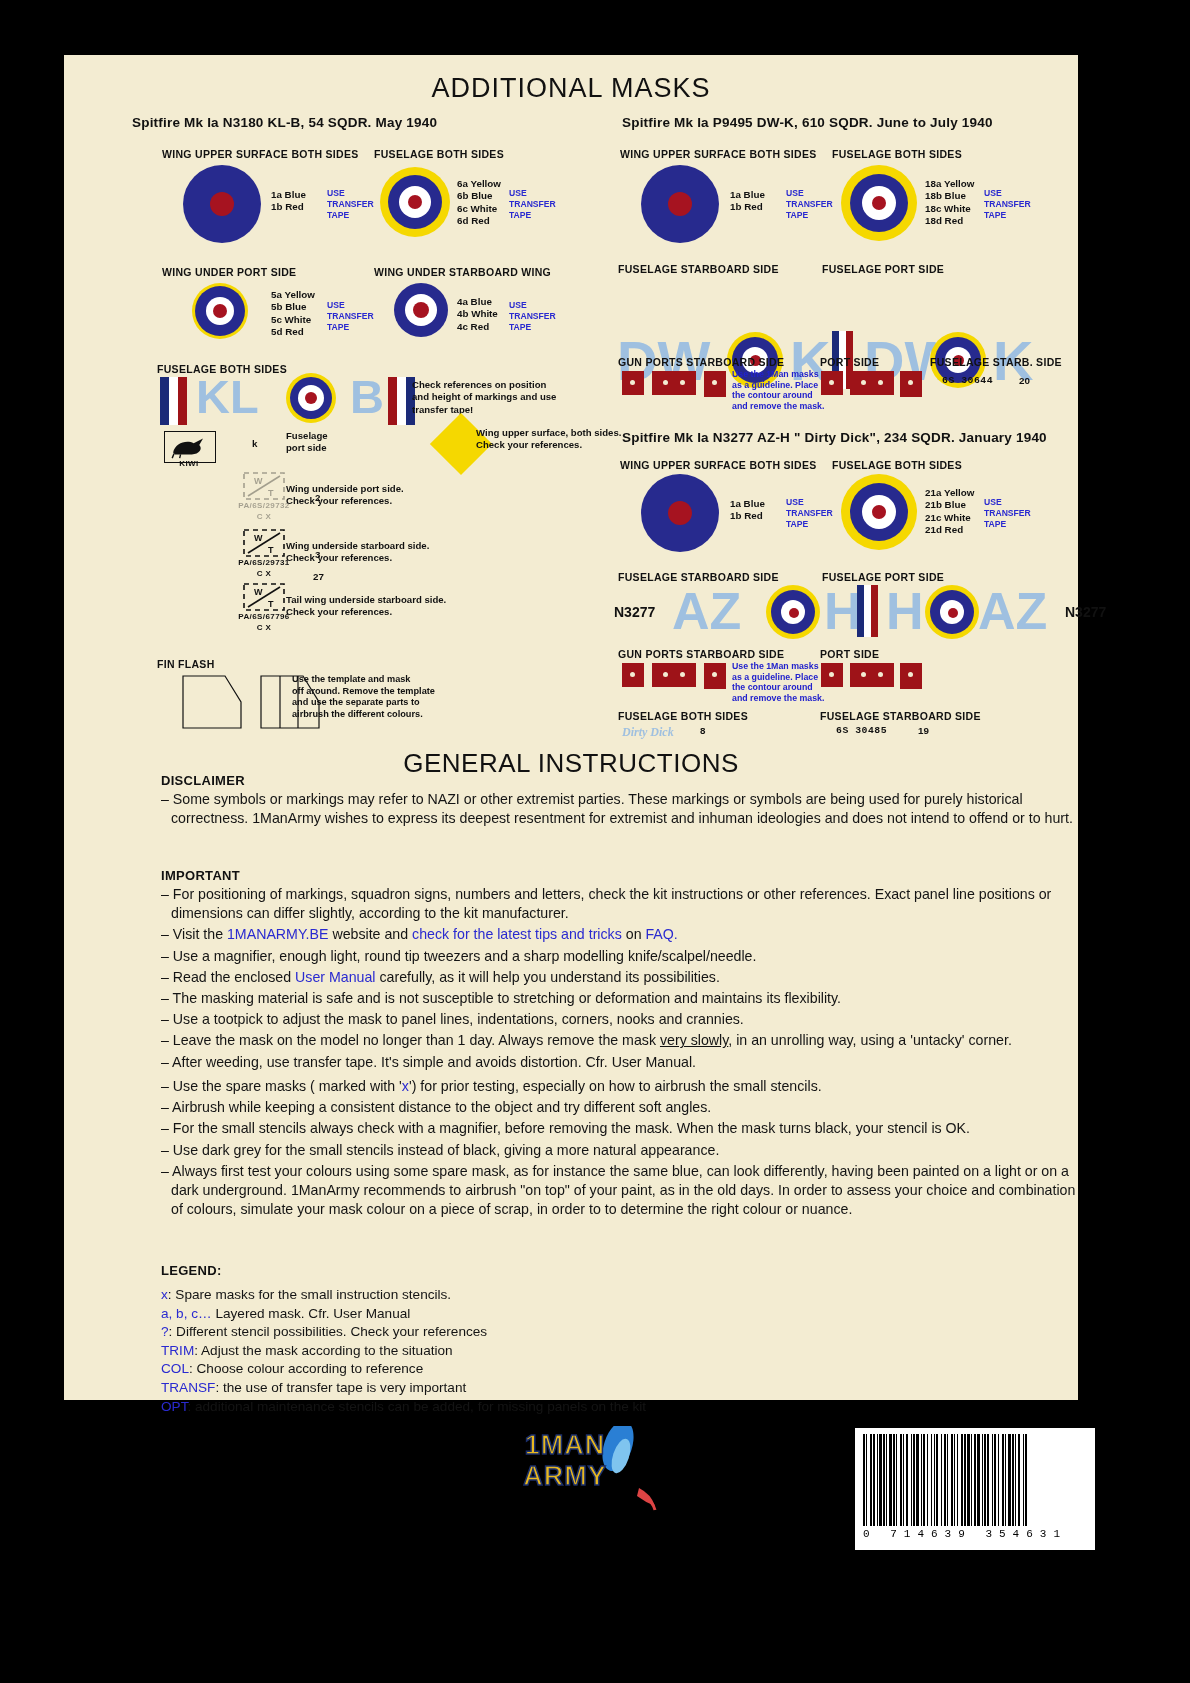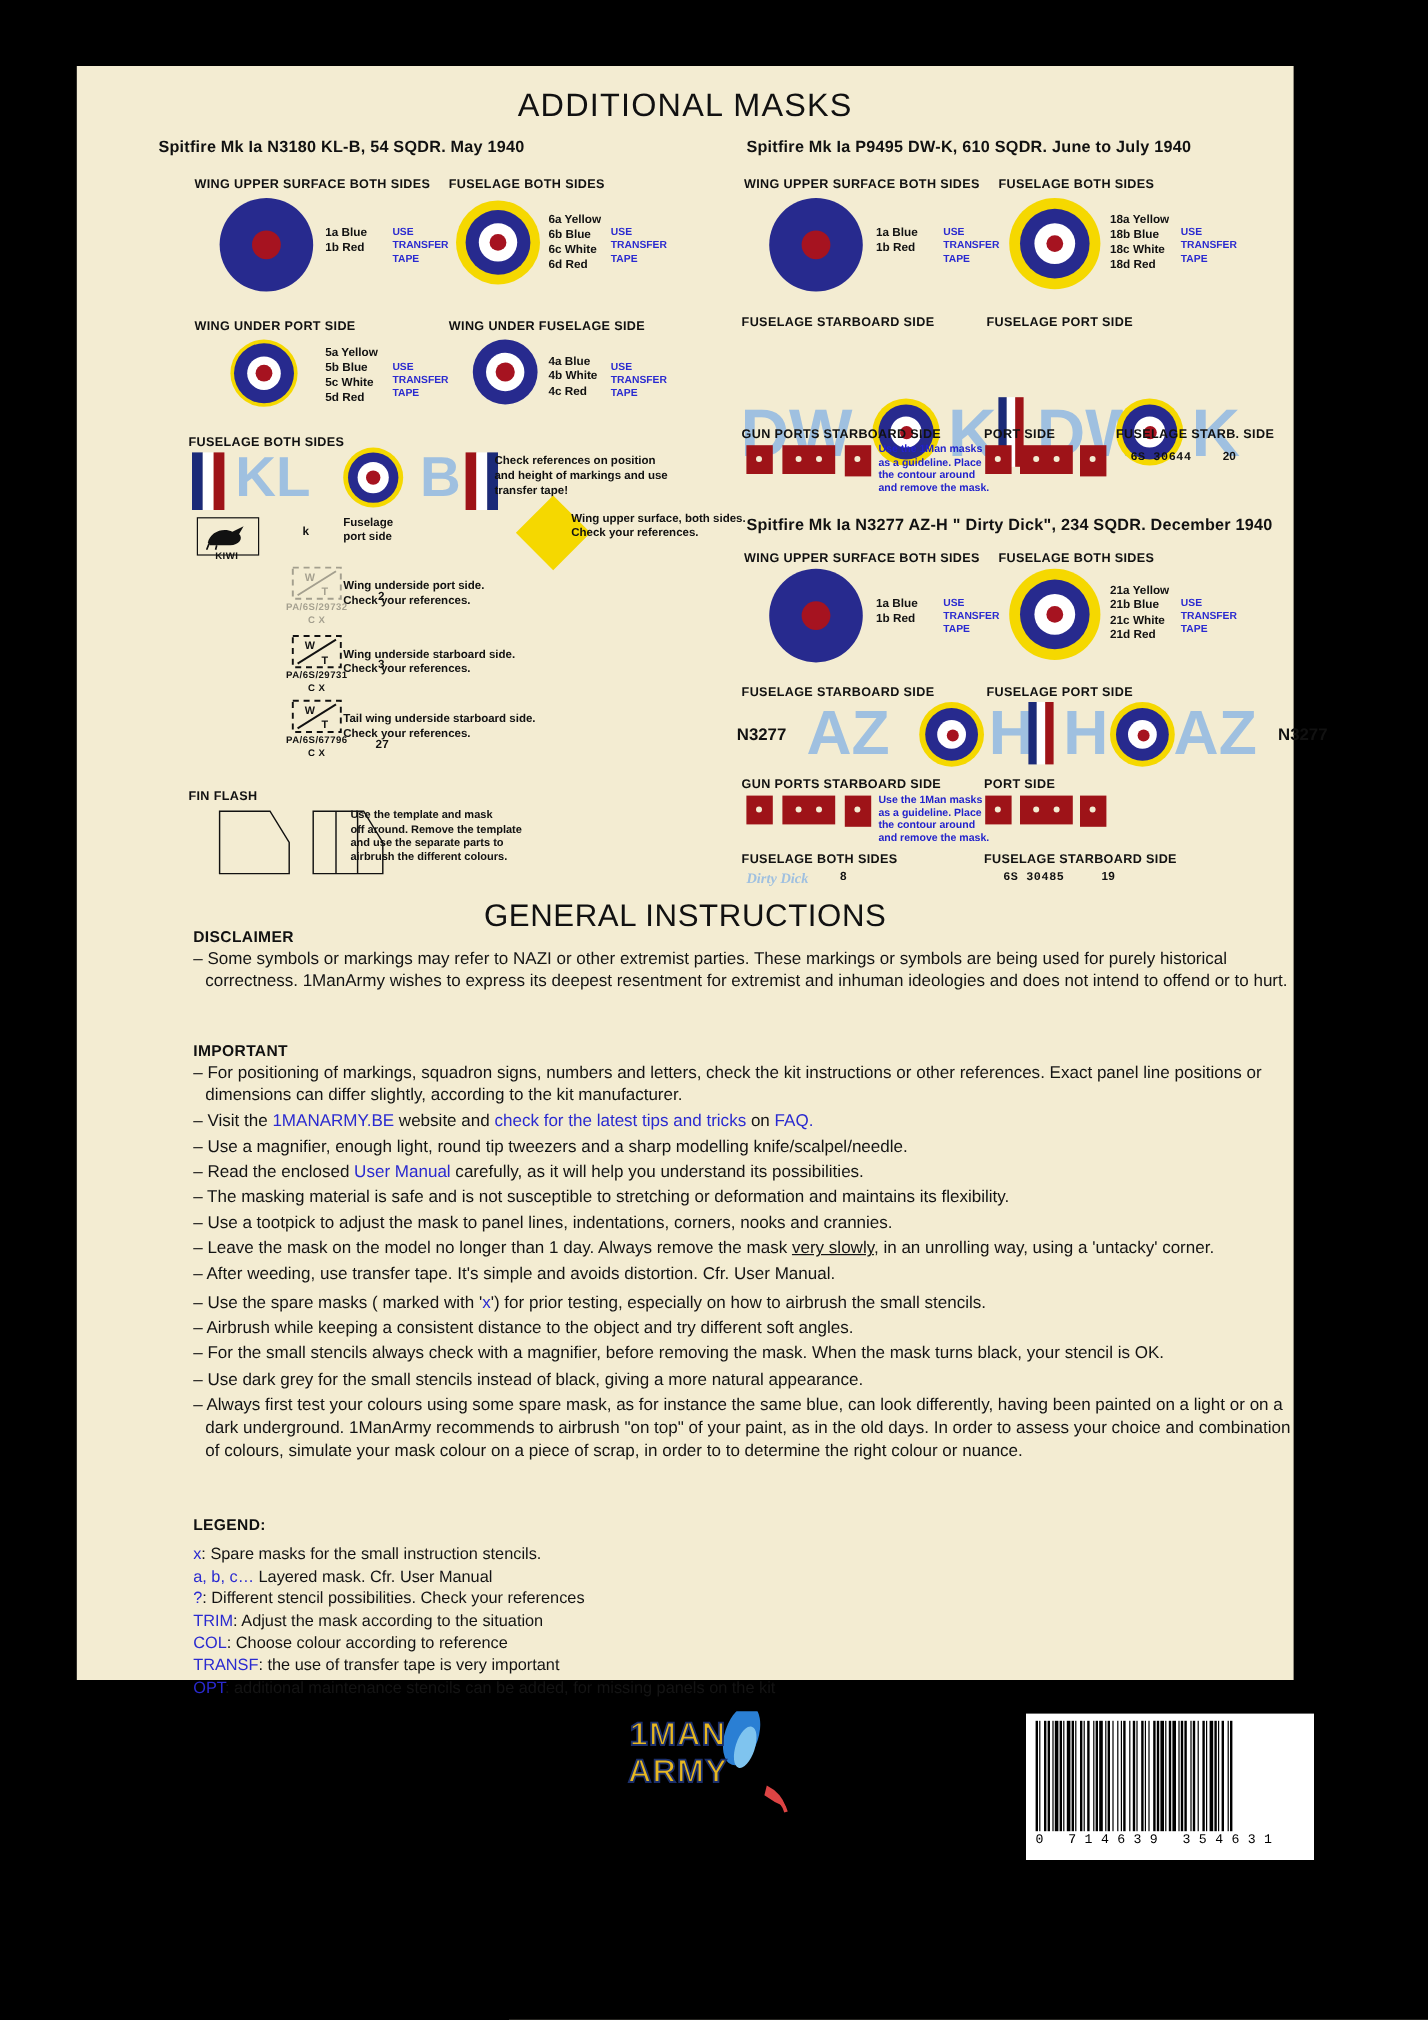--- a/index.html
+++ b/index.html
@@ -68,21 +68,21 @@
   </div>
   <div class="lst" style="position:absolute;left:393px;top:123px">6a Yellow
 6b Blue
 6c White
 6d Red</div>
   <div class="tt" style="position:absolute;left:445px;top:133px">USE
 TRANSFER
 TAPE</div>
 
   <div class="sub" style="position:absolute;left:98px;top:211px">WING UNDER PORT SIDE</div>
-  <div class="sub" style="position:absolute;left:310px;top:211px">WING UNDER FUSELAGE SIDE</div>
+  <div class="sub" style="position:absolute;left:310px;top:211px">WING UNDER STARBOARD WING</div>
 
   <div>
     <div class="rnd" style="left:128px;top:228px;width:56px;height:56px;background:#f5d800"></div>
     <div class="rnd" style="left:131px;top:231px;width:50px;height:50px;background:#272a8e"></div>
     <div class="rnd" style="left:142px;top:242px;width:28px;height:28px;background:#fff"></div>
     <div class="rnd" style="left:149px;top:249px;width:14px;height:14px;background:#a61320"></div>
   </div>
   <div class="lst" style="position:absolute;left:207px;top:234px">5a Yellow
 5b Blue
 5c White
@@ -173,21 +173,21 @@
   <div>
     <svg viewBox="0 0 44 30" width="44" height="30" style="position:absolute;left:178px;top:527px">
       <rect x="2" y="2" width="40" height="26" fill="none" stroke="#111" stroke-width="1.6" stroke-dasharray="5 4"></rect>
       <line x1="6" y1="25" x2="38" y2="5" stroke="#111" stroke-width="1.6"></line>
       <text x="12" y="13" font-size="9" font-family="Liberation Sans" font-weight="bold" fill="#111">W</text>
       <text x="26" y="25" font-size="9" font-family="Liberation Sans" font-weight="bold" fill="#111">T</text>
     </svg>
   </div>
   <div class="stlbl" style="left:160px;top:557px;width:80px">PA/6S/67796</div>
   <div class="stlbl" style="left:160px;top:568px;width:80px">C X</div>
-  <div class="lst" style="position:absolute;left:249px;top:560px">27</div>
+  <div class="lst" style="position:absolute;left:249px;top:516px">27</div>
   <div class="note" style="position:absolute;left:222px;top:539px">Tail wing underside starboard side.
 Check your references.</div>
 
   <div class="sub" style="position:absolute;left:93px;top:603px">FIN FLASH</div>
   <div>
     <svg width="170" height="58" style="position:absolute;left:117px;top:617px">
       <path d="M2 56 L2 4 L44 4 L60 30 L60 56 Z" fill="none" stroke="#111" stroke-width="1.2"></path>
       <path d="M80 56 L80 4 L122 4 L138 30 L138 56 Z" fill="none" stroke="#111" stroke-width="1.2"></path>
       <line x1="99" y1="4" x2="99" y2="56" stroke="#111" stroke-width="1.2"></line>
       <line x1="117" y1="4" x2="117" y2="56" stroke="#111" stroke-width="1.2"></line>
@@ -282,21 +282,21 @@
         <i style="left:11px;top:9px"></i>
         <i style="left:28px;top:9px"></i>
       </div>
     <div class="gp" style="left:836px;top:316px;width:22px;height:26px">
         <i style="left:8px;top:9px"></i>
       </div>
   </div>
   <div class="lst" style="position:absolute;left:878px;top:320px;font-family:'Liberation Mono',monospace;letter-spacing:.5px">6S 30644</div>
   <div class="lst" style="position:absolute;left:955px;top:320px">20</div>
 
-  <div class="hdr" style="position:absolute;left:558px;top:375px">Spitfire Mk Ia N3277 AZ-H " Dirty Dick", 234 SQDR. December 1940</div>
+  <div class="hdr" style="position:absolute;left:558px;top:375px">Spitfire Mk Ia N3277 AZ-H " Dirty Dick", 234 SQDR. January 1940</div>
 
   <div class="sub" style="position:absolute;left:556px;top:404px">WING UPPER SURFACE BOTH SIDES</div>
   <div class="sub" style="position:absolute;left:768px;top:404px">FUSELAGE BOTH SIDES</div>
 
   <div>
     <div class="rnd" style="left:577px;top:419px;width:78px;height:78px;background:#272a8e"></div>
     <div class="rnd" style="left:604px;top:446px;width:24px;height:24px;background:#a61320"></div>
   </div>
   <div class="lst" style="position:absolute;left:666px;top:443px">1a Blue
 1b Red</div>

